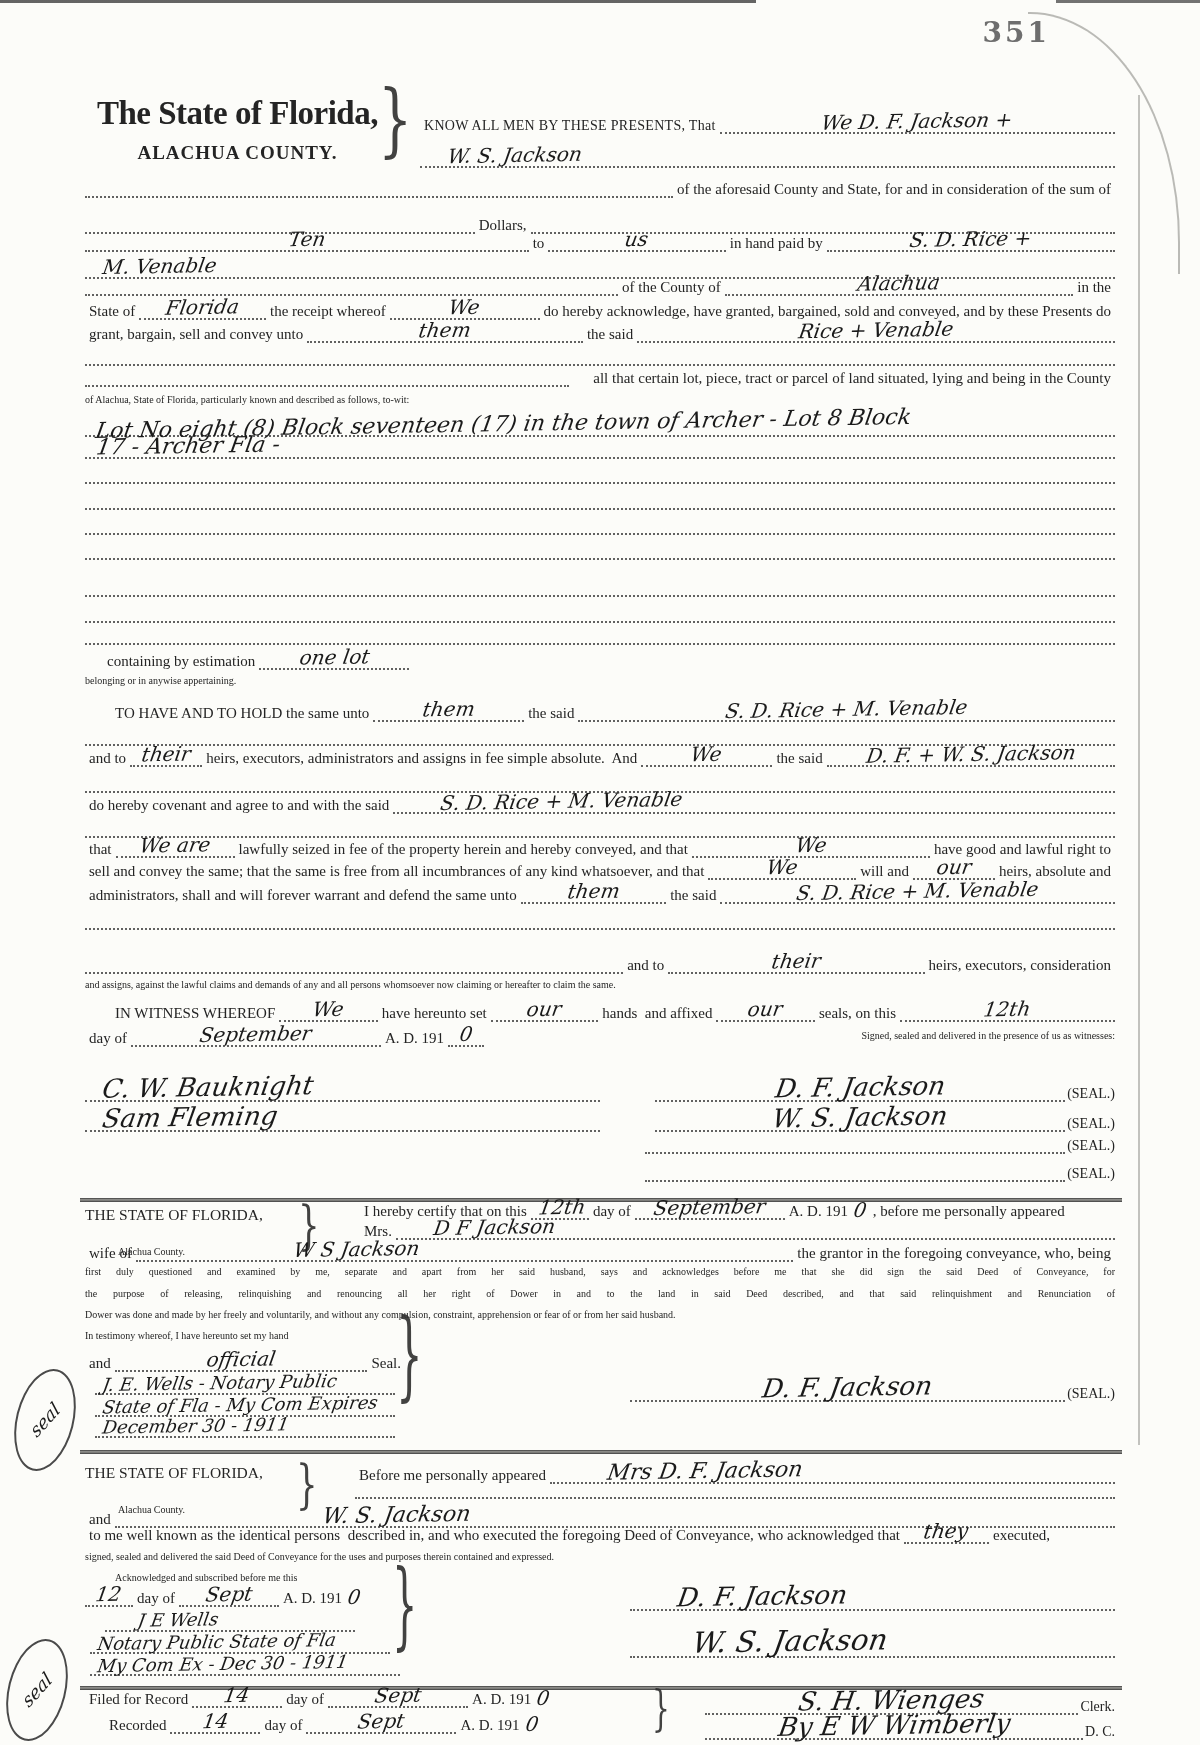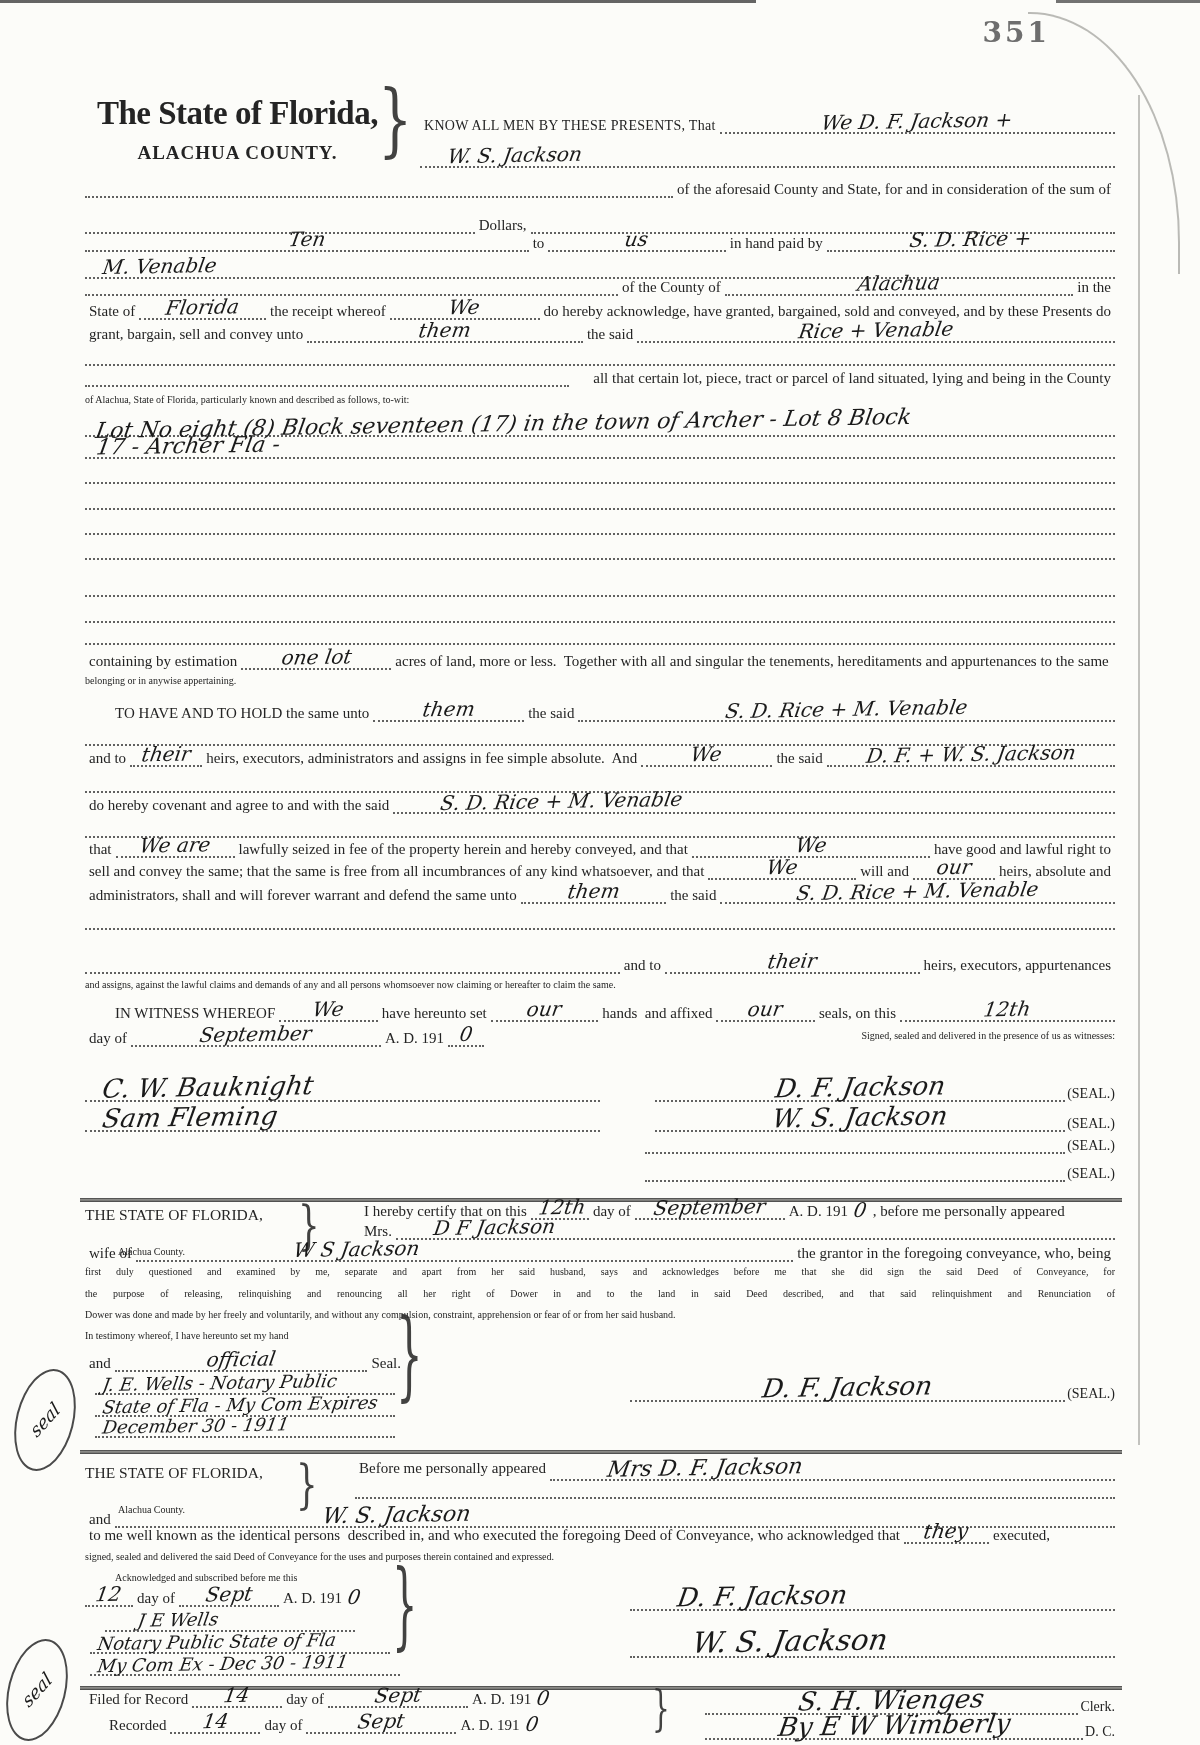--- a/index.html
+++ b/index.html
@@ -160,24 +160,23 @@
   <div class="r" style="top:571px;">
       <span class="f"></span>
     </div>
   <div class="r" style="top:597px;">
       <span class="f"></span>
     </div>
   <div class="r" style="top:619px;">
       <span class="f"></span>
     </div>
 
-  <div class="r" style="top:644px;">
+  <div class="r" style="top:644px;margin-left:18px;">
     <span class="l">containing by estimation</span>
     <span class="f" style="flex:0 0 150px;"><span class="hw">one lot</span></span>
-    <span class="l">acres of land, more or less.  Together with all and singular the tenements, hereditaments and appurtenances to the same</span>
   </div>
   <div class="pline" style="top:675px;">belonging or in anywise appertaining.</div>
 
   <div class="r" style="top:696px;">
     <span class="l indent">TO HAVE AND TO HOLD the same unto</span>
     <span class="f" style="flex:0.9;"><span class="hw">them</span></span>
     <span class="l">the said</span>
     <span class="f" style="flex:3.2;"><span class="hw">S. D. Rice + M. Venable</span></span>
   </div>
 
@@ -231,21 +230,21 @@
   </div>
 
   <div class="r" style="top:904px;">
       <span class="f"></span>
     </div>
 
   <div class="r" style="top:948px;">
     <span class="f" style="flex:4.2;"></span>
     <span class="l">and to</span>
     <span class="f" style="flex:2.0;"><span class="hw">their</span></span>
-    <span class="l">heirs, executors, appurtenances</span>
+    <span class="l">heirs, executors, consideration</span>
   </div>
 
   <div class="pline" style="top:979px;">and assigns, against the lawful claims and demands of any and all persons whomsoever now claiming or hereafter to claim the same.</div>
 
   <div class="r" style="top:996px;">
     <span class="l indent">IN WITNESS WHEREOF</span>
     <span class="f" style="flex:0.55;"><span class="hw">We</span></span>
     <span class="l">have hereunto set</span>
     <span class="f" style="flex:0.6;"><span class="hw">our</span></span>
     <span class="l">hands  and affixed</span>
@@ -343,21 +342,21 @@
     <span class="f"><span class="hw hw2">D. F. Jackson</span></span>
     <span class="seal-lbl">(SEAL.)</span>
   </div>
 
   <div class="divider" style="top:1450px;"></div>
 
   <div class="pline" style="top:1464px; width:230px; font-size:15.5px;">THE STATE OF FLORIDA,</div>
   <div class="pline" style="top:1504px; left:118px; width:160px;">Alachua County.</div>
   <span class="brace" style="left:296px; top:1463px; font-size:34px; transform:scaleY(1.55);">}</span>
 
-  <div class="r" style="left:355px; top:1454px; height:30px;align-items:center;">
+  <div class="r" style="left:355px; top:1454px; height:30px;">
     <span class="l">Before me personally appeared</span>
     <span class="f tl" style="padding-left:50px;"><span class="hw hw3">Mrs D. F. Jackson</span></span>
   </div>
   <div class="r" style="left:355px; top:1473px;">
       <span class="f"></span>
     </div>
 
   <div class="r" style="top:1498px; height:30px;">
     <span class="l">and</span>
     <span class="f tl" style="padding-left:200px;"><span class="hw hw3">W. S. Jackson</span></span>

